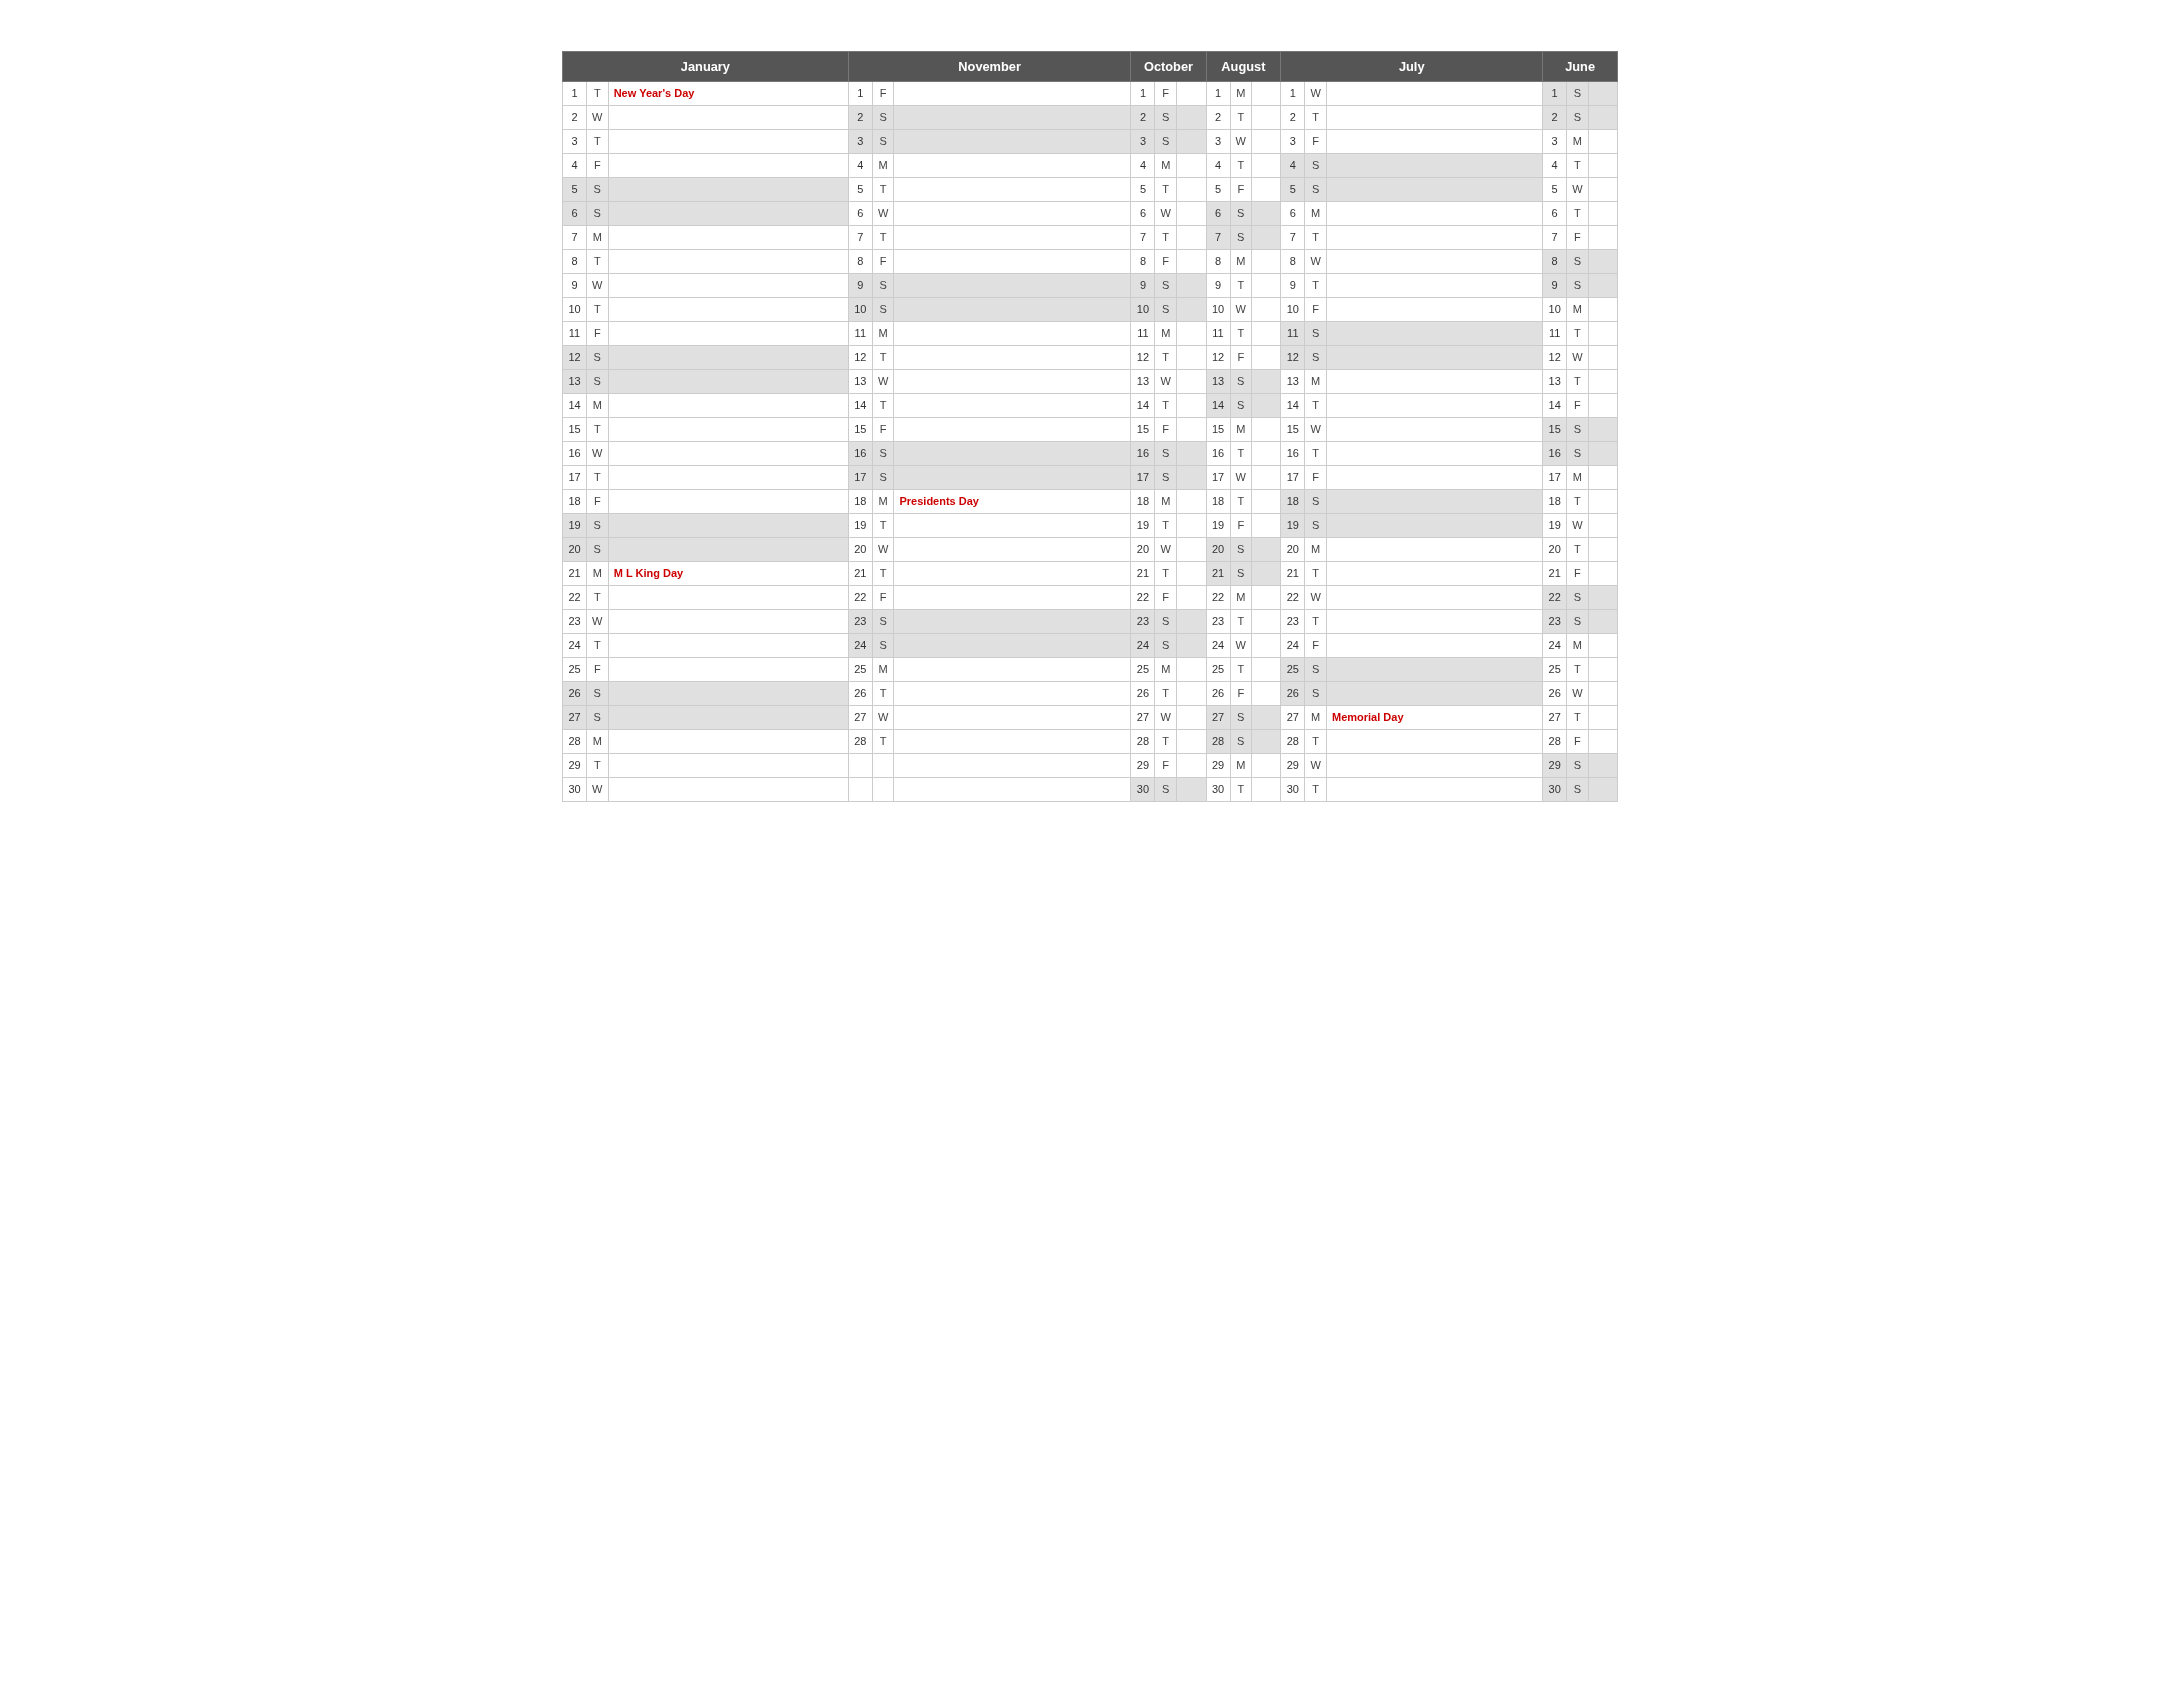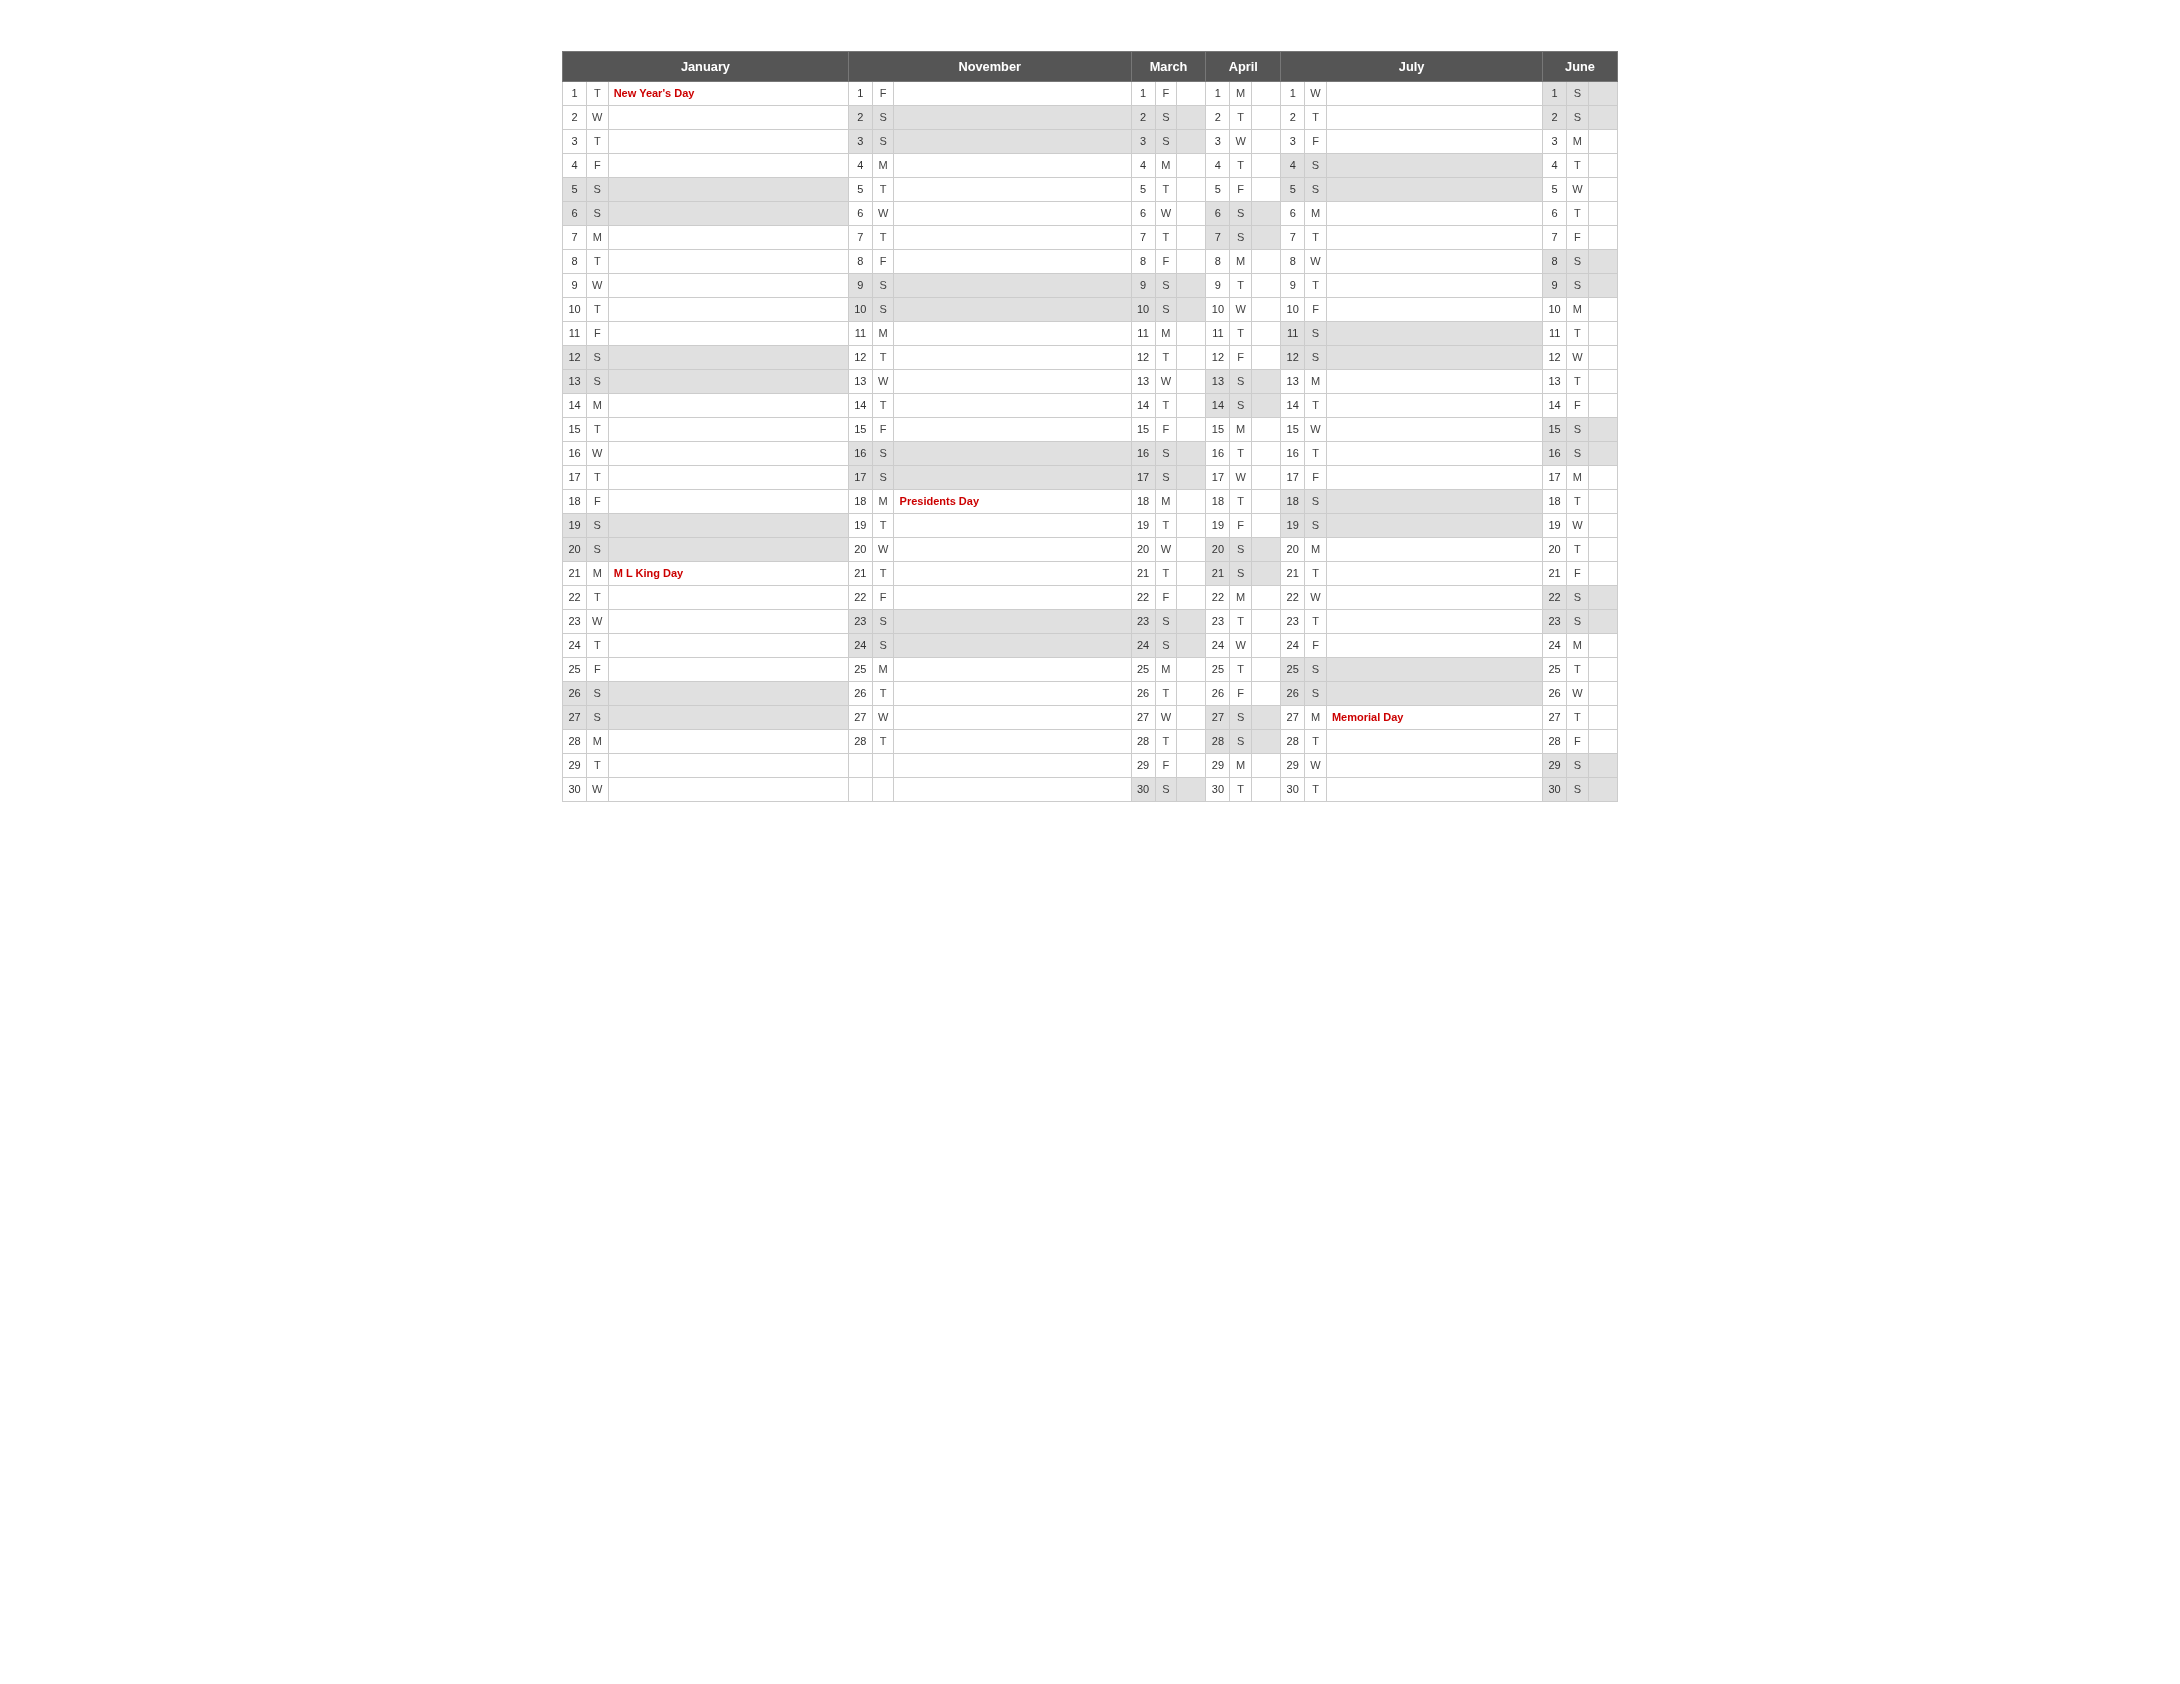--- a/index.html
+++ b/index.html
@@ -55,22 +55,22 @@
 </head>
 <body>
 
 <h1></h1>
 
 <table class="calendar-table" id="main-calendar">
   <thead>
     <tr>
       <th colspan="3">January</th>
       <th colspan="3">November</th>
-      <th colspan="3">March</th>
-      <th colspan="3">April</th>
+      <th colspan="3">October</th>
+      <th colspan="3">August</th>
       <th colspan="3">July</th>
       <th colspan="3">June</th>
     </tr>
   </thead>
   <tbody id="calendar-body">
   <tr>
         <td class="num-cell" style="background-color: rgb(255, 255, 255);">1</td>
         <td class="letter-cell" style="background-color: rgb(255, 255, 255);">T</td>
         <td style="background-color: rgb(255, 255, 255); color: rgb(204, 0, 0); font-weight: bold;">New Year's Day</td>
         <td class="num-cell" style="background-color: rgb(255, 255, 255);">1</td>

